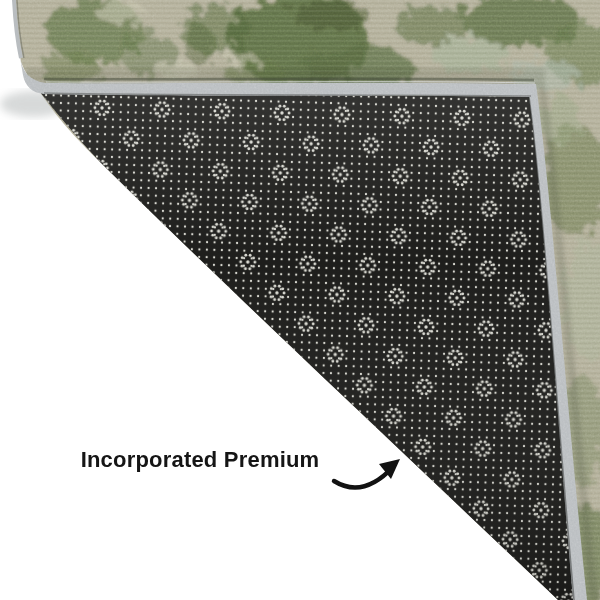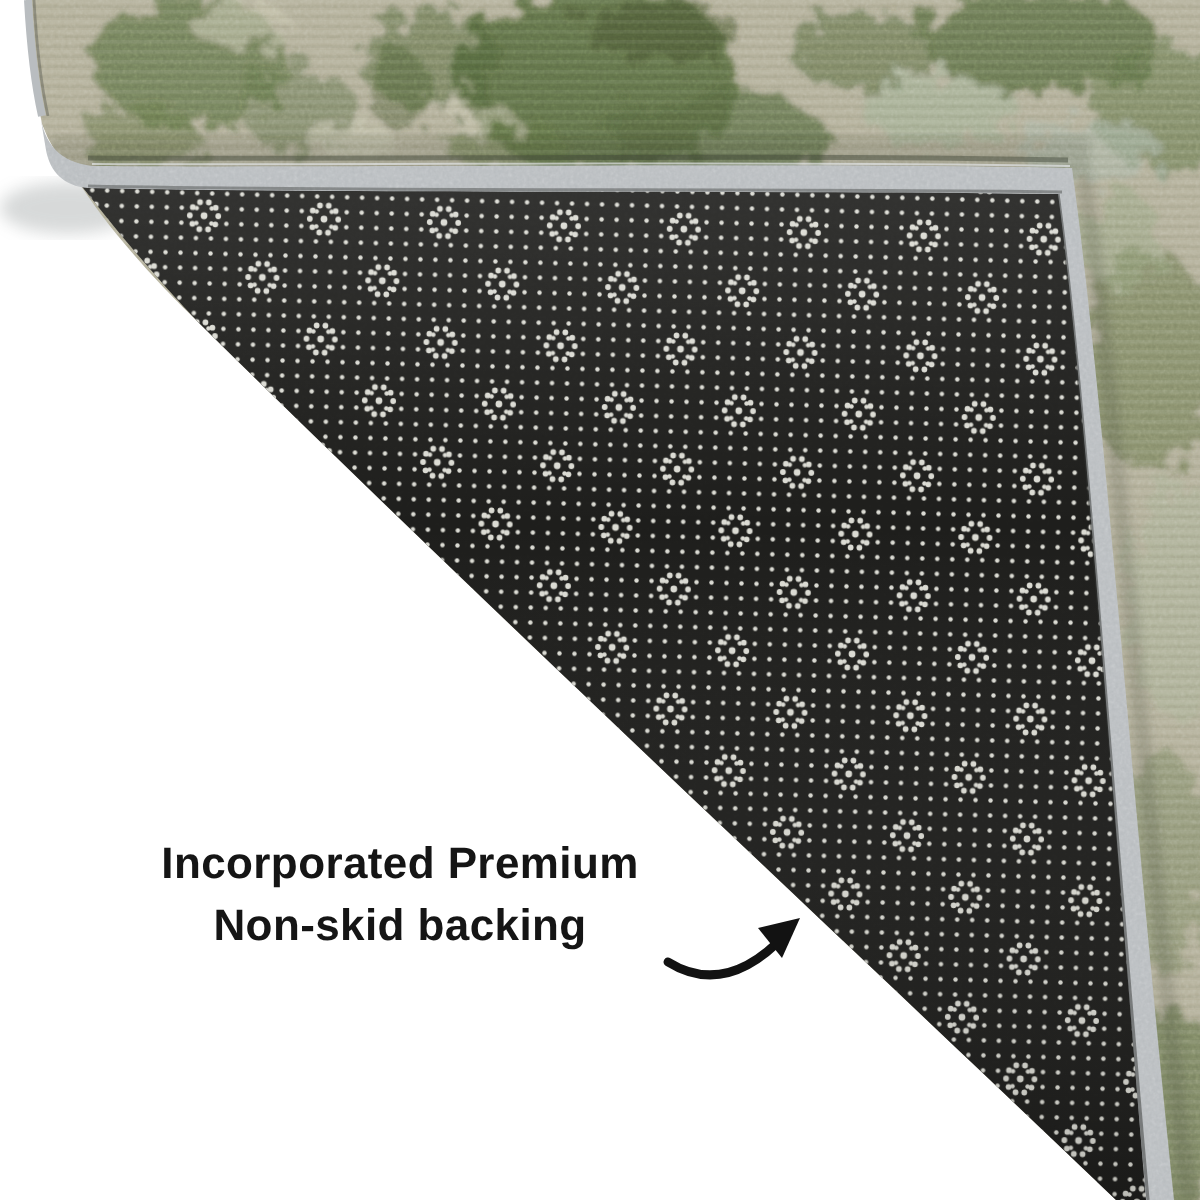--- a/index.html
+++ b/index.html
@@ -1,20 +1,20 @@
 <!DOCTYPE html>
 <html style="--background: #ffffff; --rugBase: #b3af99; --binding: #b9bdc0; --backing: #1d1d1b; --dot: #dadad2; --text: #151515; --arrow: #121212;"><head>
 <meta charset="utf-8">
 <style>
   html,body{margin:0;padding:0;}
   body{background:var(--background,#fff);font-family:"Liberation Sans",sans-serif;}
   .stage{position:relative;width:600px;height:600px;overflow:hidden;background:var(--background,#fff);}
   .stage svg{position:absolute;left:0;top:0;}
   .caption{
-    position:absolute;left:55px;top:416px;width:290px;
+    position:absolute;left:55px;top:444px;width:290px;
     text-align:center;color:var(--text,#151515);
     font-weight:bold;font-size:22px;line-height:31px;letter-spacing:.2px;
   }
   .caption span{display:block;}
 </style>
 </head>
 <body>
 
 <div class="stage">
 
@@ -142,16 +142,15 @@
   </g>
 
   <g>
     <path d="M334,481 Q363,499 393,467" fill="none" style="stroke:var(--arrow,#121212)" stroke-width="4.5" stroke-linecap="round"></path>
     <polygon points="400,459 379,464 391,479" style="fill:var(--arrow,#121212)"></polygon>
   </g>
 </svg>
 
 <div class="caption">
   <span>Incorporated Premium</span>
-  <span>Non-skid backing</span>
 </div>
 
 </div>
 
 </body></html>

